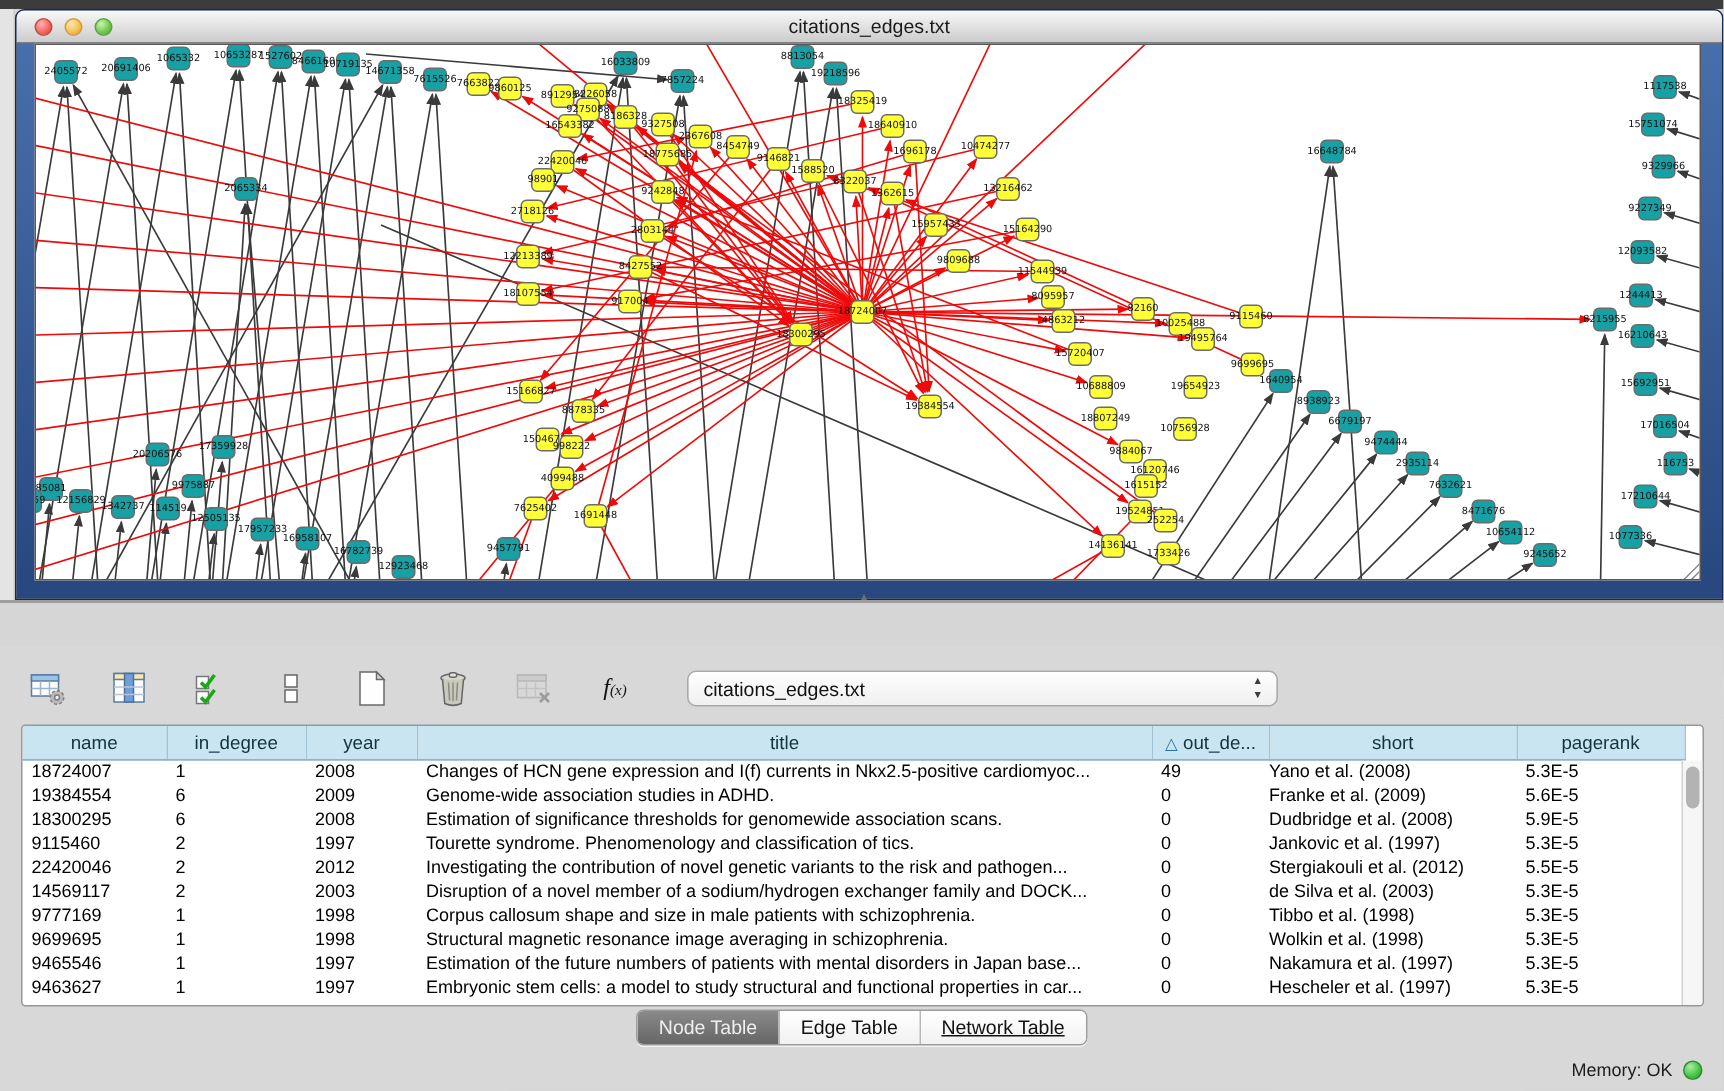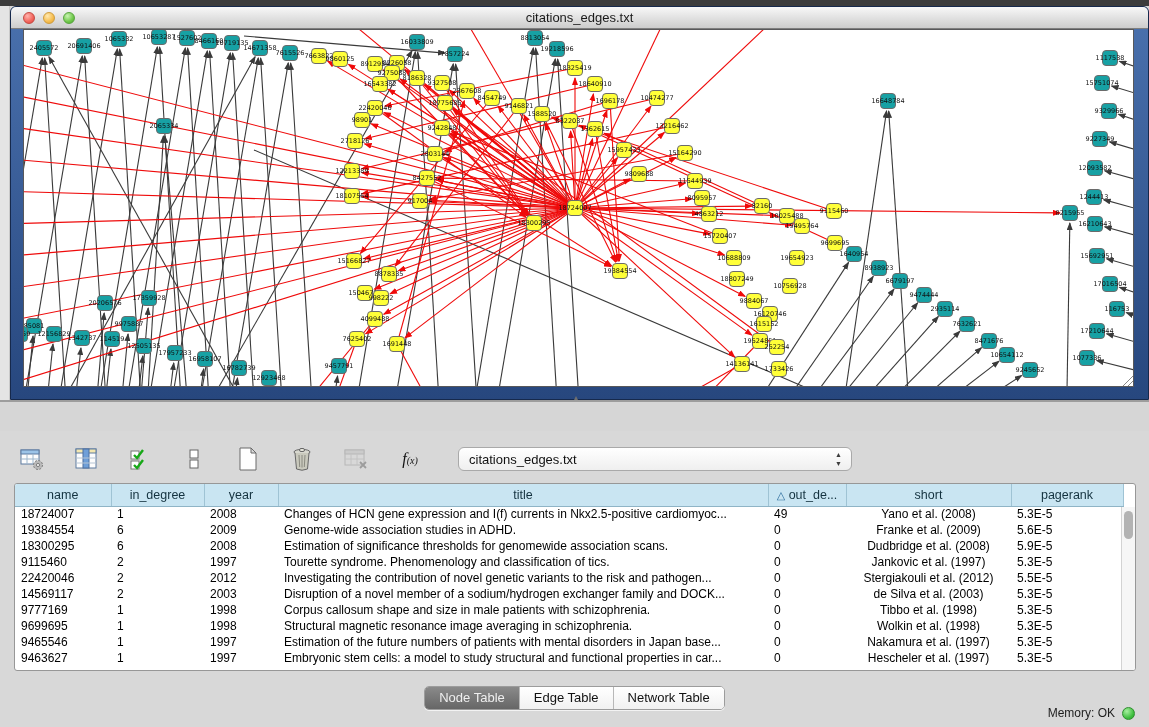--- a/index.html
+++ b/index.html
@@ -57,31 +57,31 @@
   table.node-table { border-collapse:collapse; table-layout:fixed; width:1108px; }
   table.node-table th { height:22px; background:#c9e5f2; border-right:1px solid #9fc3d4; border-bottom:1px solid #8fb4c6;
     font-size:12.5px; font-weight:normal; color:#14323f; text-align:center; overflow:hidden; white-space:nowrap;margin-top:48px; }
   table.node-table th .sort-tri { color:#2f6f9f; font-size:11px; }
   table.node-table td { height:16px; font-size:12px; color:#000; white-space:nowrap; overflow:hidden;
     padding-left:6px; }
   table.node-table col:nth-child(1){width:96px;} table.node-table col:nth-child(2){width:93px;}
   table.node-table col:nth-child(3){width:74px;} table.node-table col:nth-child(4){width:490px;}
   table.node-table col:nth-child(5){width:78px;} table.node-table col:nth-child(6){width:165px;}
   table.node-table col:nth-child(7){width:112px;}
-  table.node-table td:nth-child(6){ text-align:center; padding-left:0; }
+  table.node-table td:nth-child(6){ padding-left:0; }
   .vscroll { position:absolute; right:0; top:23px; bottom:0; width:14px; background:#f6f6f6; border-left:1px solid #d3d3d3; }
   .vscroll .thumb { position:absolute; left:2px; top:4px; width:9px; height:28px; background:#b3b3b3; border-radius:6px; }
 
   
-  .tabs-row { position:absolute; left:0; top:242px; width:1149px; display:flex; justify-content:center;margin-top:13px; }
+  .tabs-row { position:absolute; left:0; top:242px; width:1149px; display:flex; justify-content:center; }
   .seg { display:inline-flex; border:1px solid #9c9c9c; border-radius:5px; overflow:hidden;
     background:#fdfdfd; box-shadow:0 1px 0 rgba(255,255,255,.7); }
   .seg-item { padding:3px 14px 4px 14px; font-size:13px; color:#111; background:linear-gradient(#ffffff,#f1f1f1);
     border-right:1px solid #b8b8b8; }
-  .seg-item:last-child { border-right:none; }
+  .seg-item:last-child { border-right:none;text-decoration:underline; }
   .seg-item.sel { background:linear-gradient(#8a8a8a,#666666); color:#efefef; }
 
   
   .statusbar { position:absolute; left:0; top:268px; width:1149px; height:28px; display:flex;
     align-items:center; justify-content:flex-end; padding-right:14px; gap:7px; }
   .mem-label { font-size:12px; color:#1d1d1d; }
   .mem-dot { width:13px; height:13px; border-radius:50%; border:1px solid #2e8f2e;
     background:radial-gradient(circle at 35% 30%, #a8f0a0, #3dbd3d 65%, #2fa32f); }
 </style>
 </head>

